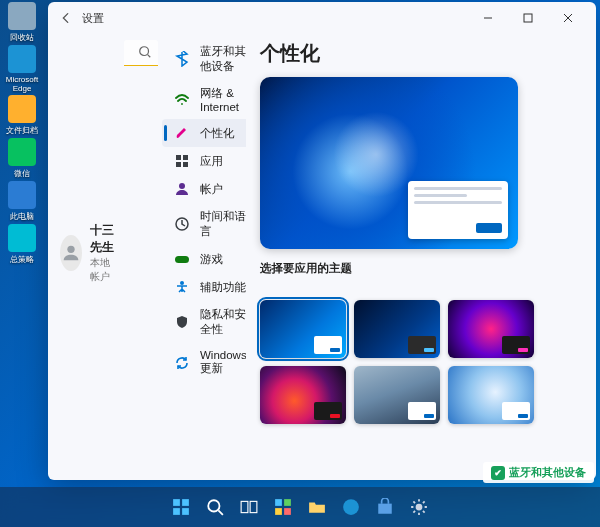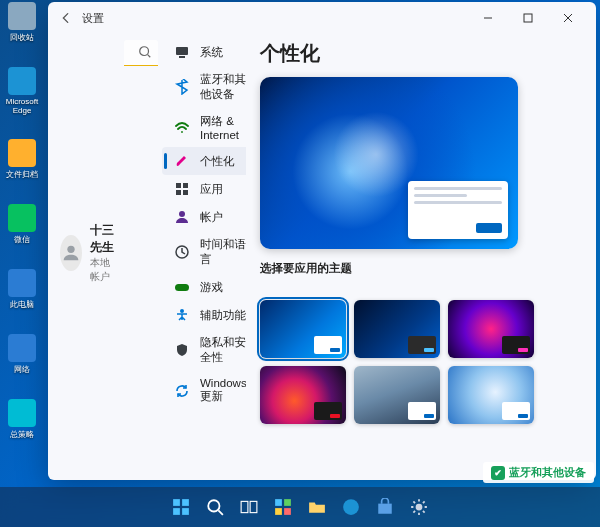--- a/index.html
+++ b/index.html
@@ -1,17 +1,17 @@
 <!DOCTYPE html>
 <html><head>
 <meta charset="utf-8">
 <style>
 * { margin: 0; padding: 0; box-sizing: border-box; font-family: "Segoe UI", "Microsoft YaHei", sans-serif; }
 body { width: 600px; height: 527px; background: linear-gradient(135deg, #0a4d8c 0%, #0066cc 50%, #0088dd 100%); overflow: hidden; position: relative; }
-.desktop-icons { position: absolute; left: 2px; top: 2px; width: 44px; display: flex; flex-direction: column; gap: 24px; z-index: 1; }
+.desktop-icons { position: absolute; left: 2px; top: 2px; width: 44px; display: flex; flex-direction: column; gap: 2px; z-index: 1; }
 .dicon { width: 40px; display: flex; flex-direction: column; align-items: center; gap: 2px; cursor: pointer; }
 .dicon .ico { width: 28px; height: 28px; border-radius: 4px; display: flex; align-items: center; justify-content: center; }
 .dicon .lbl { font-size: 8px; color: #fff; text-align: center; text-shadow: 0 1px 2px rgba(0,0,0,0.8); }
 .settings-window { position: absolute; left: 48px; top: 2px; width: 548px; height: 478px; background: #f7f8fc; border-radius: 6px; box-shadow: 0 8px 32px rgba(0,0,0,0.3); display: flex; flex-direction: column; overflow: hidden; }
 .titlebar { height: 32px; display: flex; align-items: center; padding: 0 8px; }
 .titlebar .back { width: 20px; height: 20px; display: flex; align-items: center; justify-content: center; color: #555; cursor: pointer; }
 .titlebar .title { font-size: 11px; color: #333; margin-left: 6px; }
 .titlebar .spacer { flex: 1; }
 .winbtn { width: 40px; height: 28px; display: flex; align-items: center; justify-content: center; cursor: pointer; color: #333; }
 .content { flex: 1; display: flex; overflow: hidden; }
@@ -71,24 +71,20 @@
     </div>
     <div class="dicon">
       <div class="ico" style="background:#07c160"></div>
       <div class="lbl">微信</div>
     </div>
     <div class="dicon">
       <div class="ico" style="background:#2b7cd3"></div>
       <div class="lbl">此电脑</div>
     </div>
     <div class="dicon">
-      <div class="ico" style="background:#2b7cd3"></div>
-      <div class="lbl">网络</div>
-    </div>
-    <div class="dicon">
       <div class="ico" style="background:#00bcd4"></div>
       <div class="lbl">总策略</div>
     </div>
   </div>
 
 <div class="settings-window">
   <div class="titlebar">
     <div class="back">
         <svg width="14" height="14" viewBox="0 0 16 16">
           <path d="M10 3 5 8l5 5" stroke="#555" stroke-width="1.5" fill="none" stroke-linecap="round"></path>
@@ -127,29 +123,20 @@
         </div>
       </div>
       <div class="search-box">
         <input type="text" placeholder="查找设置" style="">
         <span class="sicon"><svg width="14" height="14" viewBox="0 0 16 16">
               <circle cx="7" cy="7" r="5" stroke="#666" stroke-width="1.4" fill="none"></circle>
               <line x1="11" y1="11" x2="14" y2="14" stroke="#666" stroke-width="1.4"></line>
             </svg></span>
       </div>
       <div id="nav-list">
-          <div class="nav-item">
-            <span class="nicon">
-              <svg width="16" height="16" viewBox="0 0 16 16">
-                <rect x="2" y="3" width="12" height="8" rx="1" fill="#3a3f44"></rect>
-                <rect x="5" y="12" width="6" height="2" fill="#3a3f44"></rect>
-              </svg>
-            </span>
-            <span>系统</span>
-          </div>
           <div class="nav-item">
             <span class="nicon">
               <svg width="16" height="16" viewBox="0 0 16 16">
                 <path d="M8 1v14l5-4-10-6 10-2-5-4" stroke="#0078d4" stroke-width="1.5" fill="none"></path>
               </svg>
             </span>
             <span>蓝牙和其他设备</span>
           </div>
           <div class="nav-item">
             <span class="nicon">

